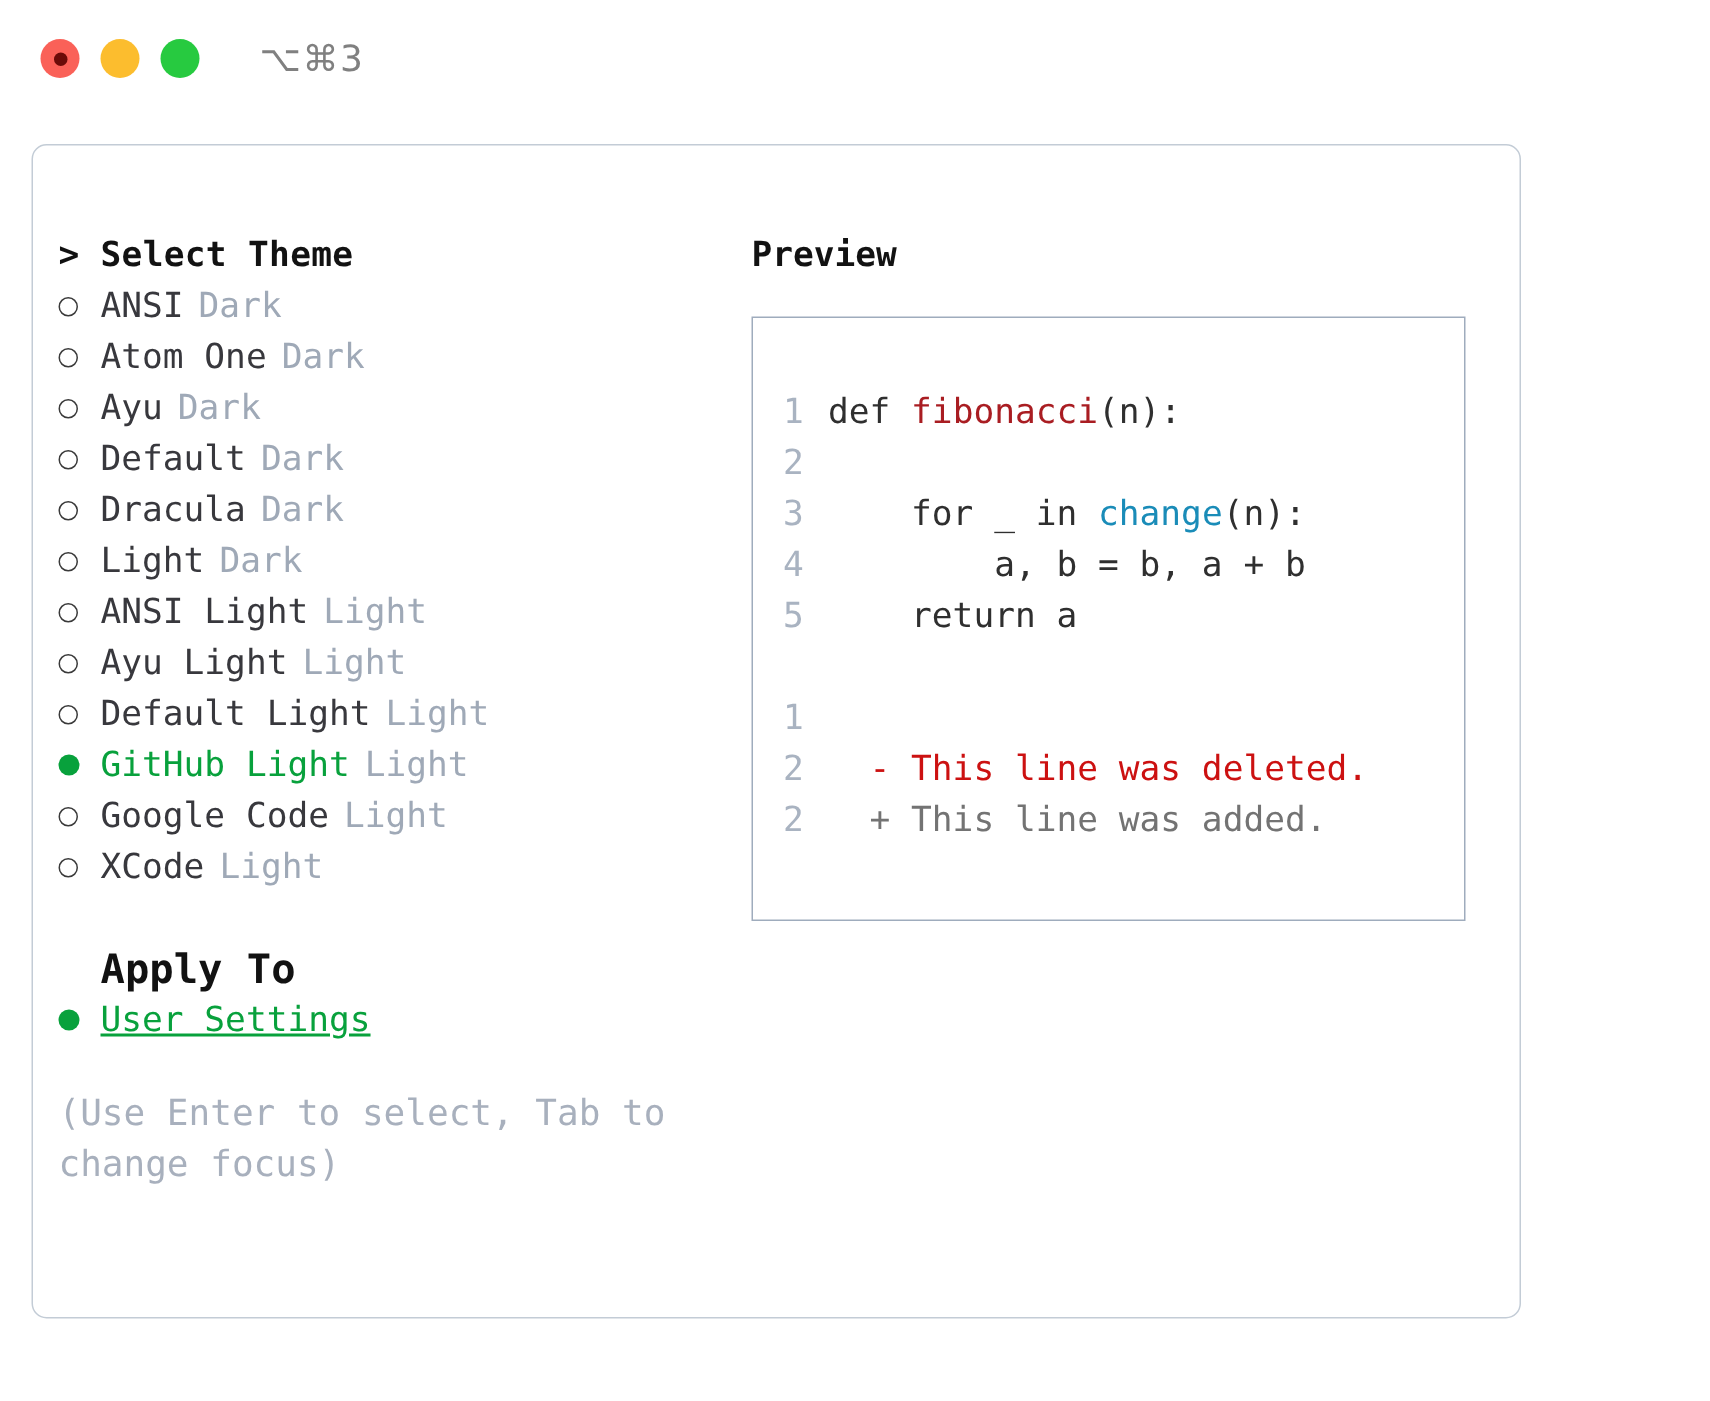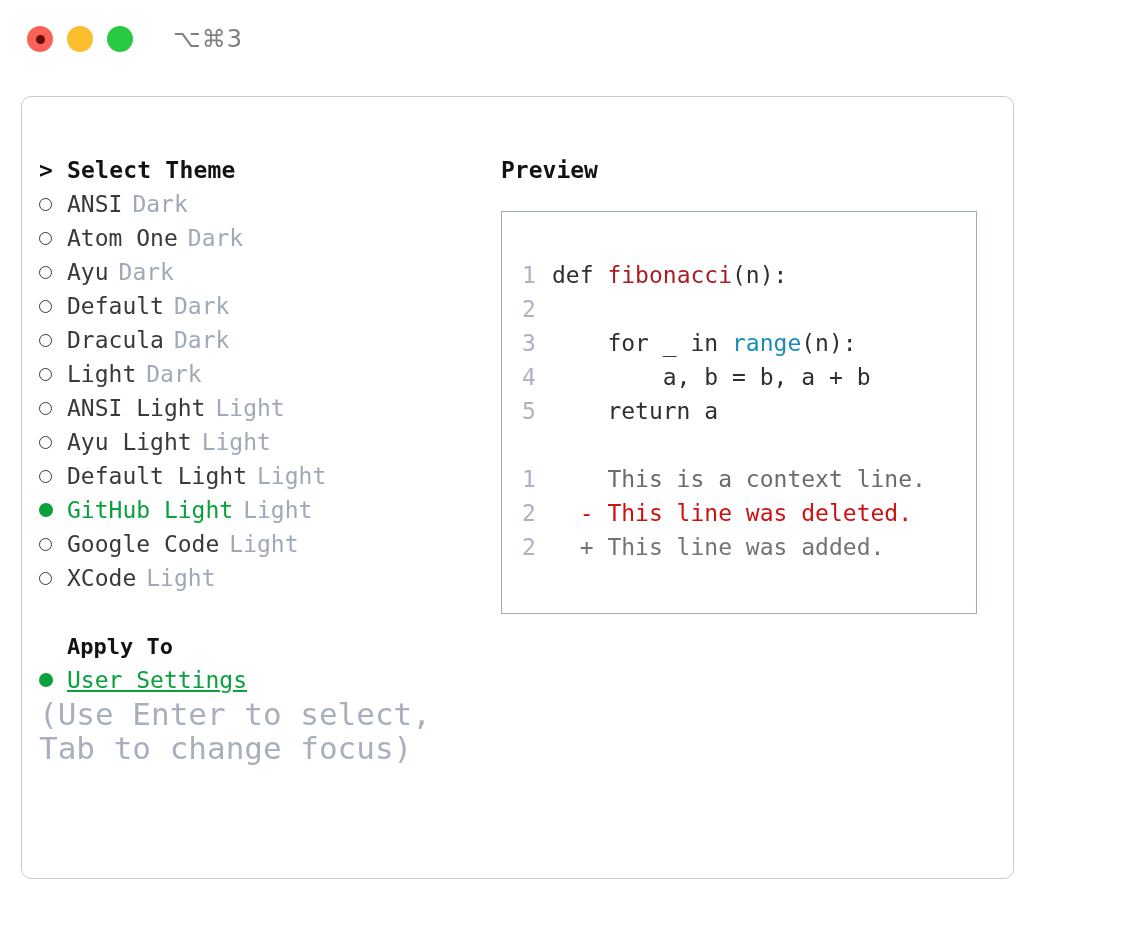--- a/index.html
+++ b/index.html
@@ -138,29 +138,30 @@
   .theme-name.selected { color: #08a13c; }
   .badge {
     color: #9fa9b7;
     margin-left: 10px;
   }
   .spacer-row { height: 34px; }
 
   .apply-hdr {
     font-weight: bold;
     color: #121212;
-    font-size: 22px;
+    font-size: 27px;
     padding-left: 28px;
   }
   .apply-name { color: #38383d; text-decoration: underline; }
   .apply-name.selected { color: #08a13c; }
 
   .hint {
+    margin-top: 28px;
     color: #a8b0bd;
-    font-size: 31px;
+    font-size: 24px;
     line-height: 34px;
     width: 410px;
     white-space: pre-wrap;
   }
 
   
   .right-col {
     position: absolute;
     left: 479px;
     top: 56px;
@@ -262,27 +263,27 @@
 
         <div class="hint">(Use Enter to select, Tab to change focus)</div>
       </div>
 
       <div class="right-col">
         <div class="preview-title">Preview</div>
         <div class="preview-box">
           <div id="code-block">
               <div class="code-line"><span class="lineno">1</span><span class="code-body"><span class="tok-plain">def </span><span class="tok-fn">fibonacci</span><span class="tok-plain">(n):</span></span></div>
               <div class="code-line"><span class="lineno">2</span></div>
-              <div class="code-line"><span class="lineno">3</span><span class="code-body"><span class="tok-plain">    for _ in </span><span class="tok-builtin">range</span><span class="tok-plain">(n):</span></span></div>
+              <div class="code-line"><span class="lineno">3</span><span class="code-body"><span class="tok-plain">    for _ in </span><span class="tok-builtin">change</span><span class="tok-plain">(n):</span></span></div>
               <div class="code-line"><span class="lineno">4</span><span class="code-body"><span class="tok-plain">        a, b = b, a + b</span></span></div>
               <div class="code-line"><span class="lineno">5</span><span class="code-body"><span class="tok-plain">    return a</span></span></div>
             </div>
           <div class="blank-line"></div>
           <div id="diff-block">
-              <div class="code-line"><span class="lineno">1</span><span class="code-body diff-ctx">    This is a context line.</span></div>
+              <div class="code-line"><span class="lineno">1</span></div>
               <div class="code-line"><span class="lineno">2</span><span class="code-body diff-del">  - This line was deleted.</span></div>
               <div class="code-line"><span class="lineno">2</span><span class="code-body diff-add">  + This line was added.</span></div>
             </div>
         </div>
       </div>
 
     </div>
   </div>
 </div>
 

